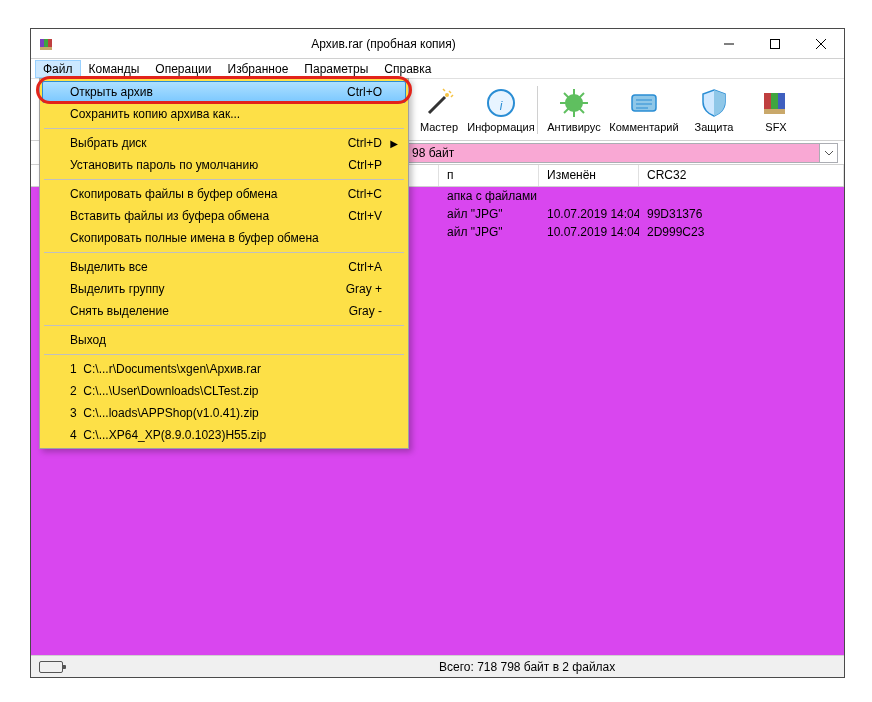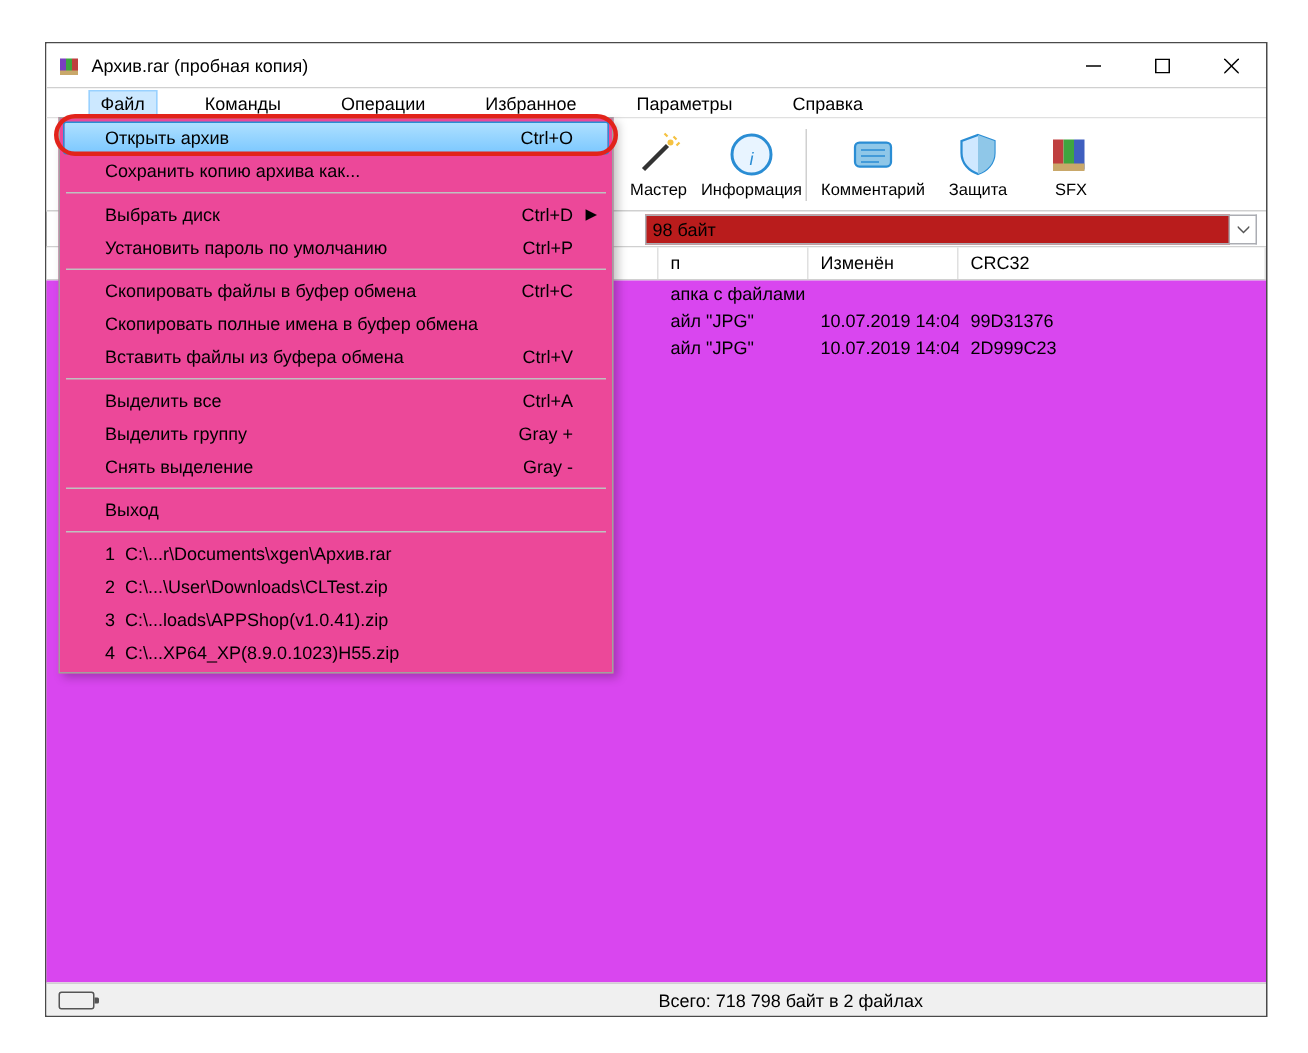--- a/index.html
+++ b/index.html
@@ -2,51 +2,51 @@
 <html><head>
 <meta charset="utf-8">
 <style>
 * { margin: 0; padding: 0; box-sizing: border-box; font-family: "Segoe UI", Tahoma, sans-serif; font-size: 12px; }
 body { background: #fff; width: 872px; height: 702px; position: relative; overflow: hidden; }
 
 .window { position: absolute; left: 30px; top: 28px; width: 815px; height: 650px; border: 1px solid #4a4a4a; background: #fff; display: flex; flex-direction: column; }
 
 .titlebar { height: 30px; background: #fff; display: flex; align-items: center; padding: 0 0 0 8px; border-bottom: 1px solid #d0d0d0; }
 .titlebar-icon { width: 16px; height: 16px; margin-right: 6px; }
-.titlebar-text { flex: 1; font-size: 12px; color: #000; }
+.titlebar-text { flex: 1; font-size: 12px; color: #000; text-align: center; }
 .titlebar-btns { display: flex; }
 .titlebar-btn { width: 46px; height: 30px; display: flex; align-items: center; justify-content: center; color: #000; }
 
 .menubar { height: 20px; background: #fff; display: flex; align-items: center; padding: 0 4px; border-bottom: 1px solid #e0e0e0; }
-.menubar-item { padding: 2px 8px; cursor: default; margin-left: 24px; }
+.menubar-item { padding: 2px 8px; cursor: default; }
 .menubar-item.active { background: #cce8ff; border: 1px solid #99d1ff; padding: 1px 7px; }
 
 .toolbar { height: 62px; background: #fff; display: flex; align-items: center; padding: 2px 6px; border-bottom: 1px solid #d0d0d0; gap: 2px; }
 .tool-btn { width: 60px; height: 58px; display: flex; flex-direction: column; align-items: center; justify-content: center; gap: 2px; cursor: default; }
 .tool-icon { width: 32px; height: 32px; }
 .tool-label { font-size: 11px; text-align: right; white-space: nowrap; }
 .tool-sep { width: 1px; height: 48px; background: #d0d0d0; margin: 0 4px; }
 
 .pathbar { height: 24px; display: flex; align-items: center; padding: 2px 6px; border-bottom: 1px solid #d0d0d0; }
-.path-input { flex: 1; height: 20px; border: 1px solid #abadb3; padding: 0 4px; font-size: 12px; background: #b91c1c; margin-left: 23px; }
+.path-input { flex: 1; height: 20px; border: 1px solid #abadb3; padding: 0 4px; font-size: 12px; background: #f9a8d4; }
 .path-drop { width: 18px; height: 20px; border: 1px solid #abadb3; border-left: none; display: flex; align-items: center; justify-content: center; }
 
 .filehead { height: 22px; display: flex; border-bottom: 1px solid #d0d0d0; background: #fff; }
 .fh-col { padding: 3px 8px; border-right: 1px solid #e0e0e0; font-size: 12px; }
 
 .filelist { flex: 1; background: #d946ef; overflow: auto; }
 .fl-row { display: flex; height: 18px; align-items: center; }
 .fl-cell { padding: 0 8px; font-size: 12px; white-space: nowrap; overflow: hidden; }
 
 .statusbar { height: 22px; border-top: 1px solid #d0d0d0; display: flex; align-items: center; padding: 0 8px; background: #f0f0f0; }
 .status-left { width: 400px; display: flex; align-items: center; gap: 4px; }
 .status-center { flex: 1; font-size: 12px; }
 
 
-.dropdown { position: absolute; left: 39px; top: 78px; width: 370px; background: #ec4899; border: 1px solid #a0a0a0; box-shadow: 3px 3px 6px rgba(0,0,0,0.25); z-index: 100; padding: 2px; }
+.dropdown { position: absolute; left: 39px; top: 78px; width: 370px; background: #fde047; border: 1px solid #a0a0a0; box-shadow: 3px 3px 6px rgba(0,0,0,0.25); z-index: 100; padding: 2px; }
 .dd-row { display: flex; align-items: center; height: 22px; padding: 0 24px 0 28px; cursor: default; position: relative; }
 .dd-row.hl { background: linear-gradient(#aee0ff,#7cc8ff); border: 1px solid #2a8dd4; border-radius: 2px; padding: 0 23px 0 27px; height: 22px; }
 .dd-label { flex: 1; font-size: 12px; }
 .dd-shortcut { font-size: 12px; color: #000; }
 .dd-sub { position: absolute; right: 8px; font-size: 10px; }
 .dd-sep { height: 1px; background: #c0c0c0; margin: 3px 2px; }
 
 .red-ring { position: absolute; left: 36px; top: 76px; width: 376px; height: 28px; border: 3px solid #e2231a; border-radius: 14px; z-index: 200; pointer-events: none; }
 
 .battery-icon { width: 24px; height: 12px; border: 1px solid #555; border-radius: 2px; position: relative; }
@@ -107,20 +107,30 @@
       <span class="tool-label">Мастер</span>
     </div>
     <div class="tool-btn">
       <span class="tool-icon"><svg viewBox="0 0 32 32">
             <circle cx="16" cy="16" r="13" fill="#e8f4ff" stroke="#2a8dd4" stroke-width="2"></circle>
             <text x="16" y="23" font-size="20" font-style="italic" text-anchor="middle" fill="#2a8dd4" font-family="serif">i</text>
           </svg></span>
       <span class="tool-label">Информация</span>
     </div>
     <div class="tool-sep"></div>
+    <div class="tool-btn">
+      <span class="tool-icon"><svg viewBox="0 0 32 32">
+            <circle cx="16" cy="16" r="9" fill="#5fbf5f"></circle>
+            <line x1="16" y1="2" x2="16" y2="30" stroke="#5fbf5f" stroke-width="2"></line>
+            <line x1="2" y1="16" x2="30" y2="16" stroke="#5fbf5f" stroke-width="2"></line>
+            <line x1="6" y1="6" x2="26" y2="26" stroke="#5fbf5f" stroke-width="2"></line>
+            <line x1="26" y1="6" x2="6" y2="26" stroke="#5fbf5f" stroke-width="2"></line>
+          </svg></span>
+      <span class="tool-label">Антивирус</span>
+    </div>
     <div class="tool-btn" style="width:76px">
       <span class="tool-icon"><svg viewBox="0 0 32 32">
             <rect x="4" y="8" width="24" height="16" rx="3" fill="#8fc7e8" stroke="#2a8dd4" stroke-width="1.5"></rect>
             <line x1="8" y1="13" x2="24" y2="13" stroke="#2a8dd4"></line>
             <line x1="8" y1="17" x2="24" y2="17" stroke="#2a8dd4"></line>
             <line x1="8" y1="21" x2="20" y2="21" stroke="#2a8dd4"></line>
           </svg></span>
       <span class="tool-label">Комментарий</span>
     </div>
     <div class="tool-btn">
@@ -205,26 +215,26 @@
   <div class="dd-row">
     <span class="dd-label">Установить пароль по умолчанию</span>
     <span class="dd-shortcut">Ctrl+P</span>
   </div>
   <div class="dd-sep"></div>
   <div class="dd-row">
     <span class="dd-label">Скопировать файлы в буфер обмена</span>
     <span class="dd-shortcut">Ctrl+C</span>
   </div>
   <div class="dd-row">
-    <span class="dd-label">Скопировать полные имена в буфер обмена</span>
-  </div>
-  <div class="dd-row">
     <span class="dd-label">Вставить файлы из буфера обмена</span>
     <span class="dd-shortcut">Ctrl+V</span>
   </div>
+  <div class="dd-row">
+    <span class="dd-label">Скопировать полные имена в буфер обмена</span>
+  </div>
   <div class="dd-sep"></div>
   <div class="dd-row">
     <span class="dd-label">Выделить все</span>
     <span class="dd-shortcut">Ctrl+A</span>
   </div>
   <div class="dd-row">
     <span class="dd-label">Выделить группу</span>
     <span class="dd-shortcut">Gray +</span>
   </div>
   <div class="dd-row">

